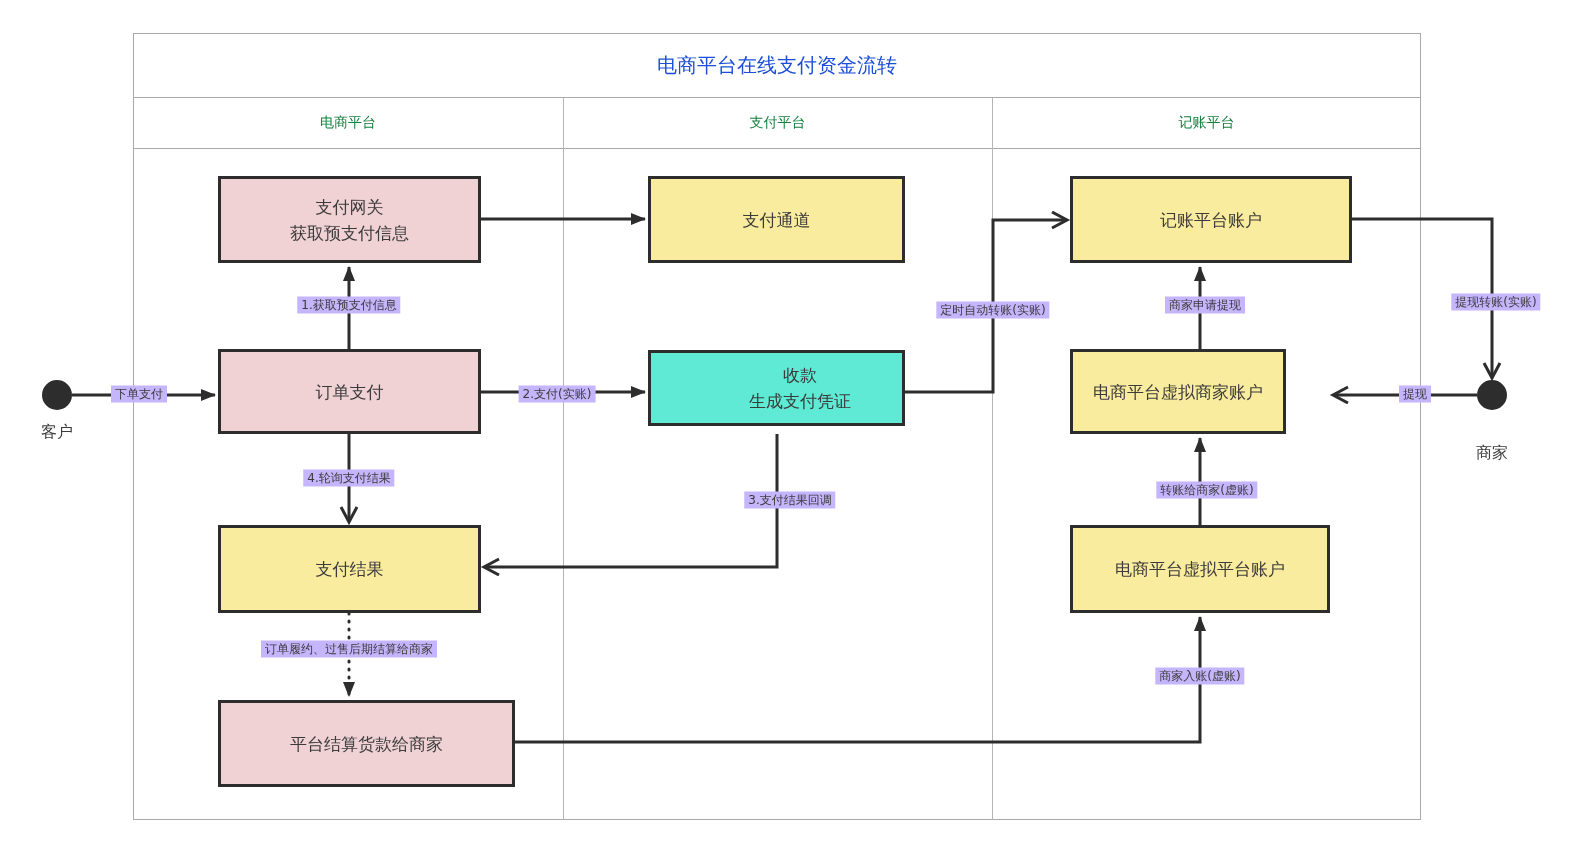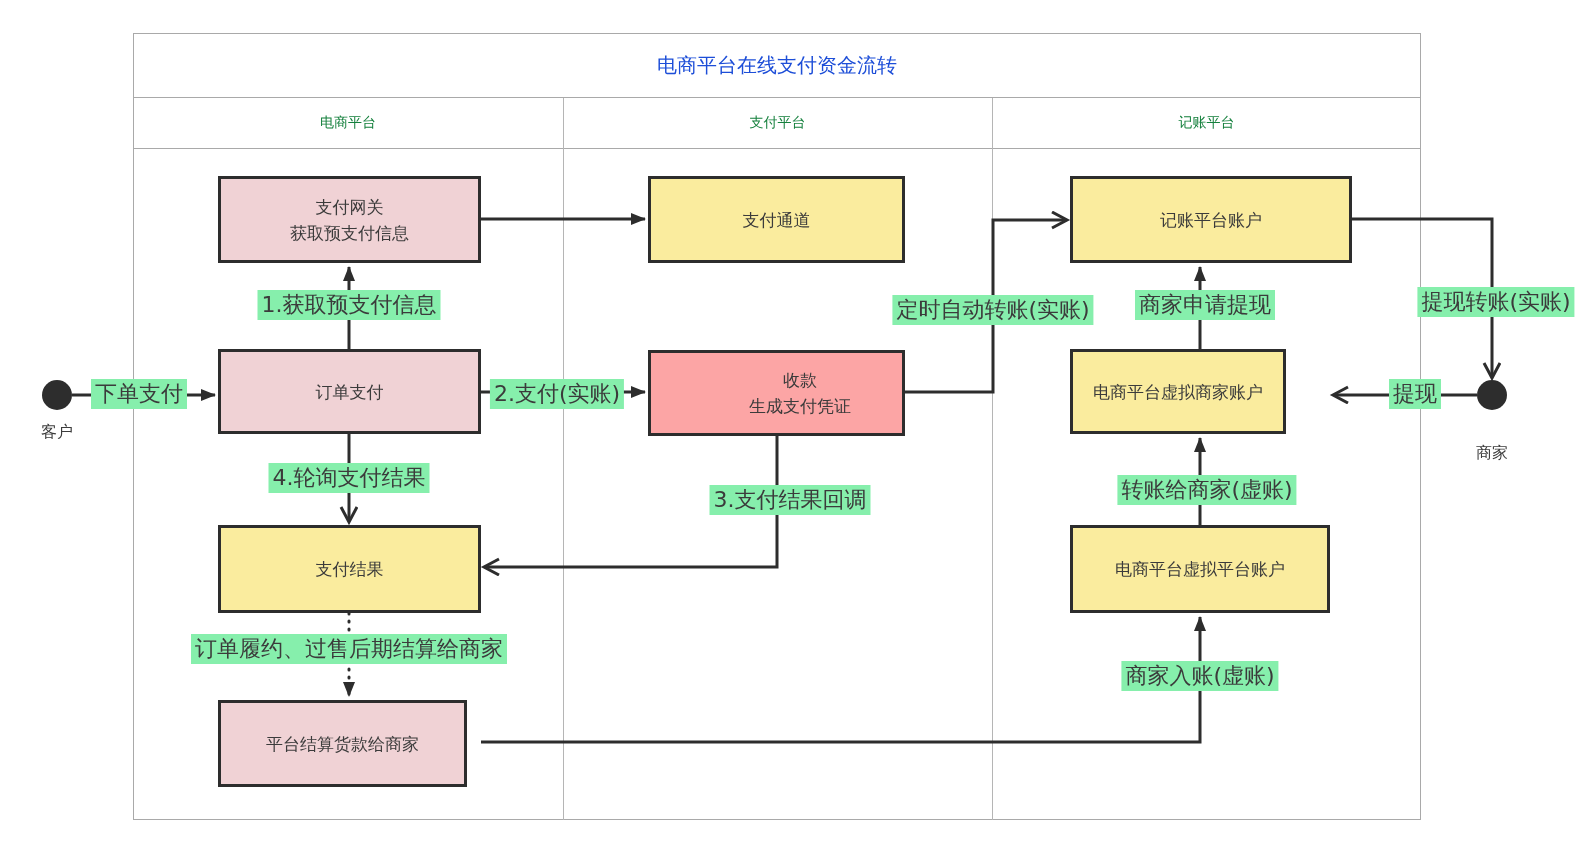--- a/index.html
+++ b/index.html
@@ -67,23 +67,23 @@
     text-align: center;
     font-size: 17px;
     line-height: 26px;
     white-space: pre-line;
     z-index: 3;
   }
   
   .edge-label {
     position: absolute;
     transform: translate(-50%, -50%);
-    background: #86efac;
+    background: #c4b5fd;
     padding: 0 4px;
-    font-size: 22px;
+    font-size: 12px;
     white-space: nowrap;
     z-index: 4;
   }
   .actor-label {
     position: absolute;
     transform: translate(-50%, -50%);
     font-size: 16px;
     white-space: nowrap;
     z-index: 4;
   }
@@ -139,24 +139,24 @@
     <path class="wire" d="M1477,395 L1334,395" marker-end="url(#mOpen)"></path>
 
     <circle cx="57" cy="395" r="15" fill="#2d2d2d"></circle>
     <circle cx="1492" cy="395" r="15" fill="#2d2d2d"></circle>
   </svg>
 
   <div class="node" style="left: 218px; top: 176px; width: 263px; height: 87px; background-color: rgb(240, 210, 213);">支付网关
 获取预支付信息</div>
   <div class="node" style="left: 218px; top: 349px; width: 263px; height: 85px; background-color: rgb(240, 210, 213);">订单支付</div>
   <div class="node" style="left: 218px; top: 525px; width: 263px; height: 88px; background-color: rgb(250, 236, 158);">支付结果</div>
-  <div class="node" style="left: 218px; top: 700px; width: 249px; height: 87px; background-color: rgb(240, 210, 213);">平台结算货款给商家</div>
+  <div class="node" style="left: 218px; top: 700px; width: 297px; height: 87px; background-color: rgb(240, 210, 213);">平台结算货款给商家</div>
 
   <div class="node" style="left: 648px; top: 176px; width: 257px; height: 87px; background-color: rgb(250, 236, 158);">支付通道</div>
-  <div class="node" style="left: 648px; top: 350px; width: 257px; height: 86px; background-color: #fca5a5; padding-left: 47px;">收款
+  <div class="node" style="left: 648px; top: 350px; width: 257px; height: 76px; background-color: #5eead4; padding-left: 47px;">收款
 生成支付凭证</div>
 
   <div class="node" style="left: 1070px; top: 176px; width: 282px; height: 87px; background-color: rgb(250, 236, 158);">记账平台账户</div>
   <div class="node" style="left: 1070px; top: 349px; width: 216px; height: 85px; background-color: rgb(250, 236, 158);">电商平台虚拟商家账户</div>
   <div class="node" style="left: 1070px; top: 525px; width: 260px; height: 88px; background-color: rgb(250, 236, 158);">电商平台虚拟平台账户</div>
 
   <div class="edge-label" style="left:349px; top:305px;">1.获取预支付信息</div>
   <div class="edge-label" style="left:557px; top:394px;">2.支付(实账)</div>
   <div class="edge-label" style="left:790px; top:500px;">3.支付结果回调</div>
   <div class="edge-label" style="left:349px; top:478px;">4.轮询支付结果</div>

